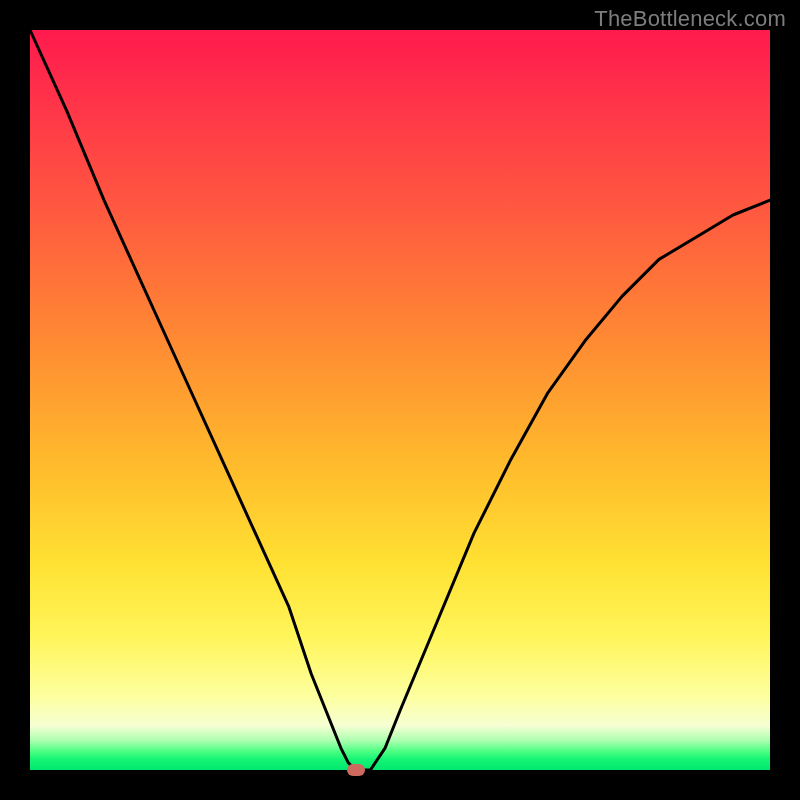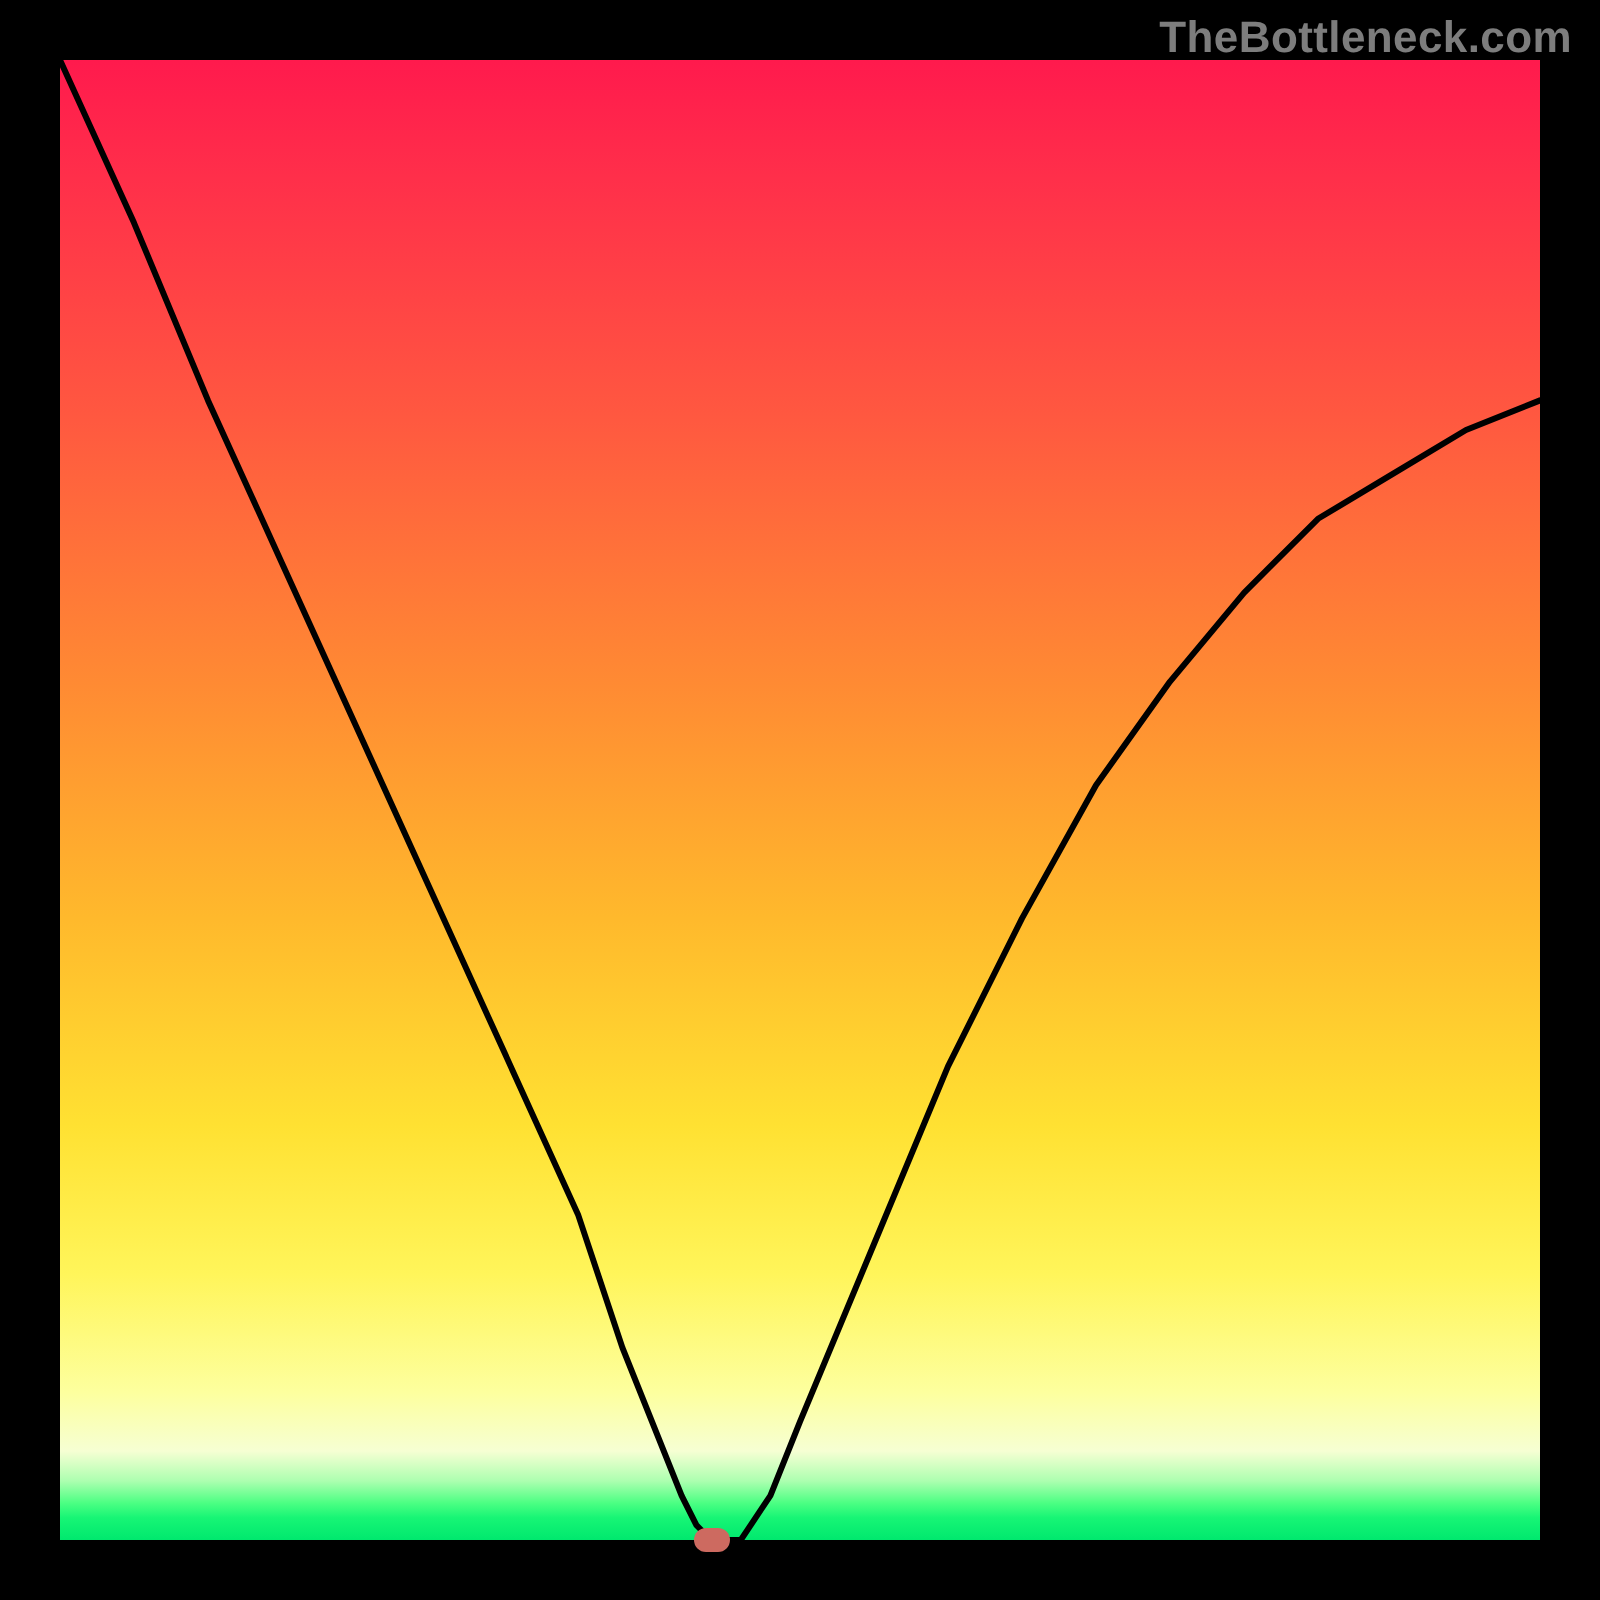--- a/index.html
+++ b/index.html
@@ -15,21 +15,21 @@
     height: 800px;
     background: #000;
     position: relative;
   }
   .watermark {
     position: absolute;
     top: 6px;
     right: 14px;
     font-size: 22px;
     color: #7d7d7d;
-    font-weight: 700;
+    font-weight: 400;
     letter-spacing: 0.2px;
     z-index: 5;
     text-align: right;
   }
   .plot {
     position: absolute;
     left: 30px;
     top: 30px;
     width: 740px;
     height: 740px;

